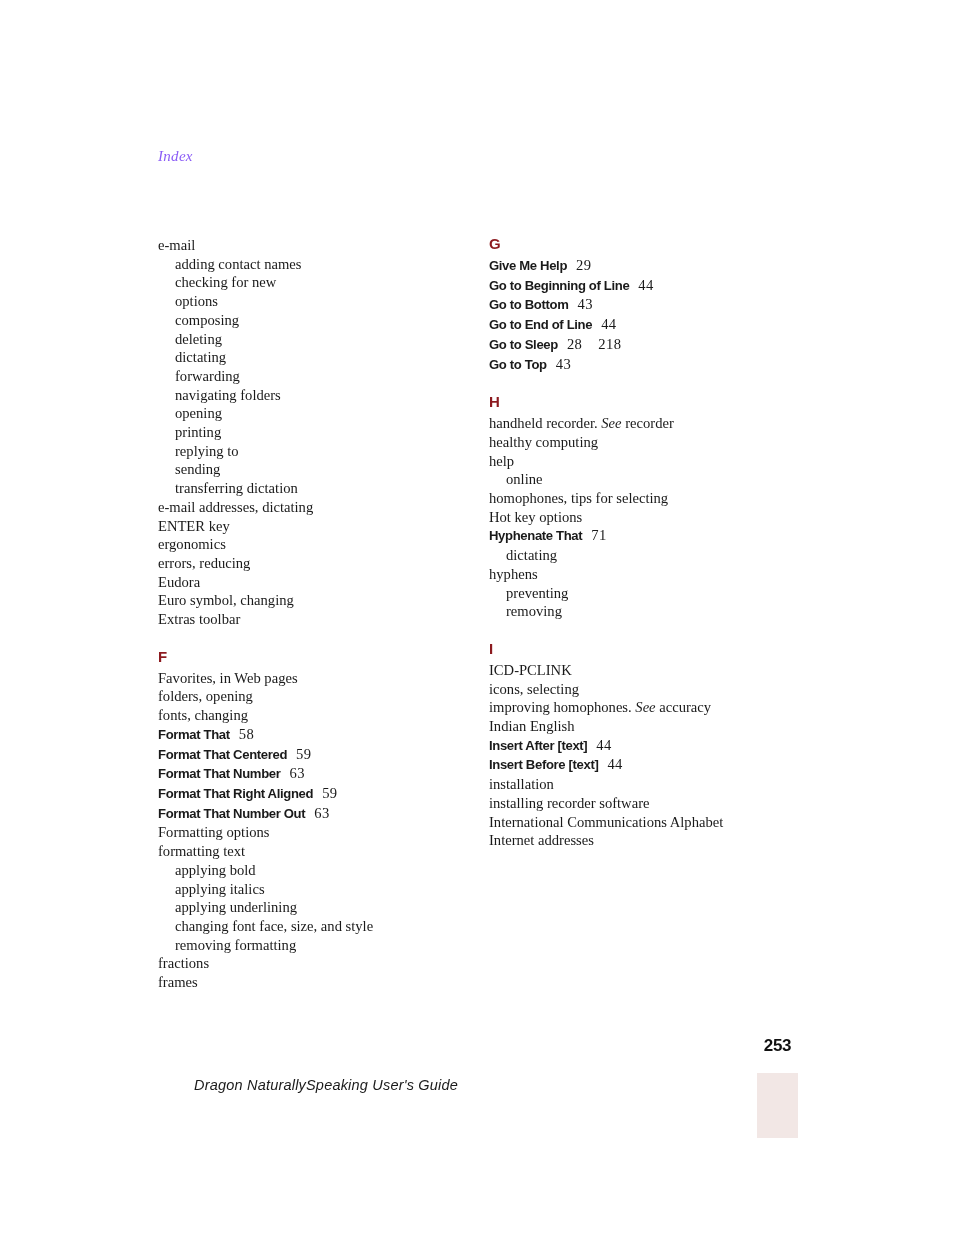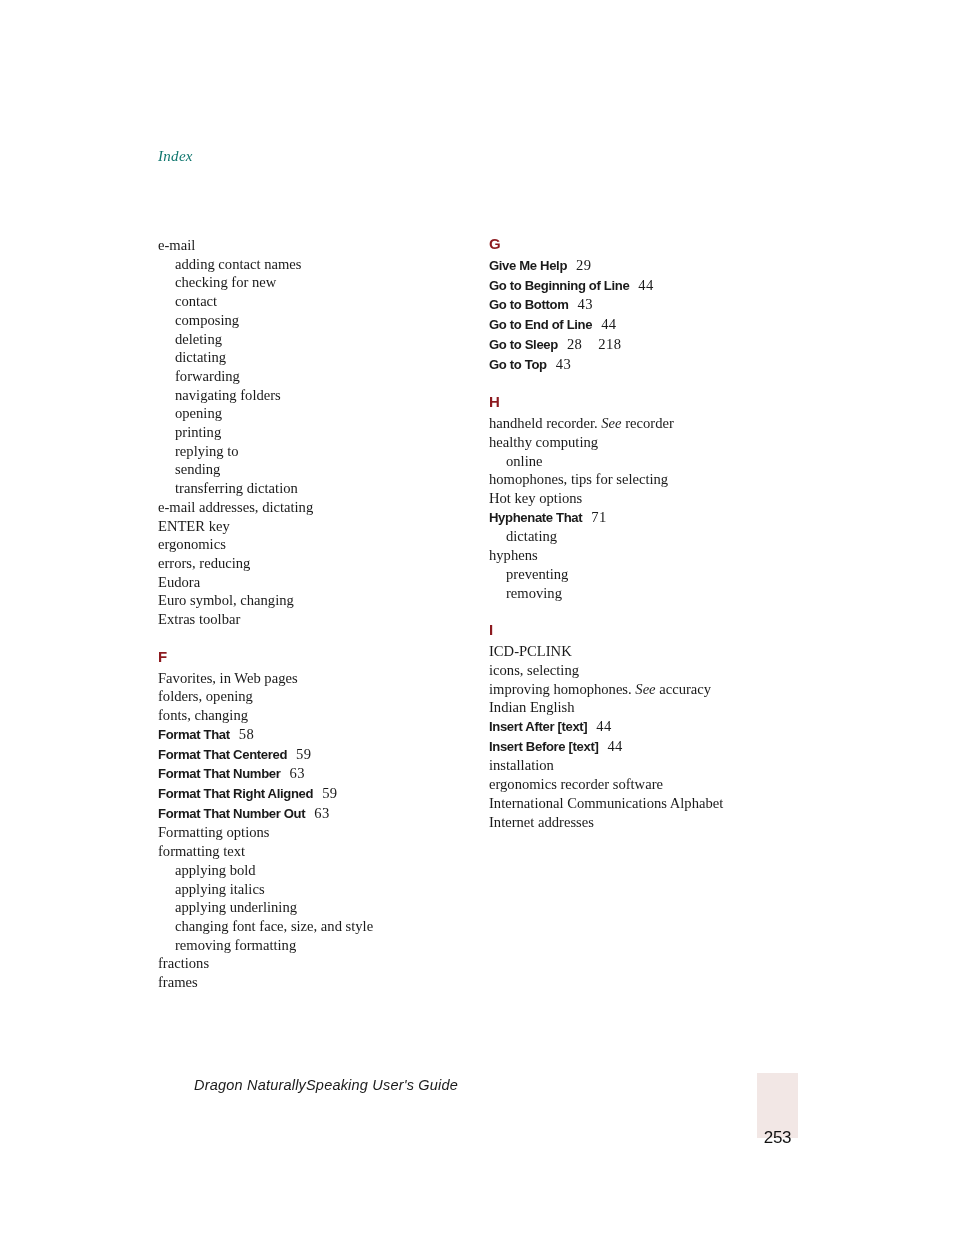--- a/index.html
+++ b/index.html
@@ -23,21 +23,21 @@
 
   
   .running-head {
     position: absolute;
     left: 158px;
     top: 148px;
     font-family: "Liberation Serif", serif;
     font-style: italic;
     font-size: 15px;
     letter-spacing: 0.3px;
-    color: #0f766e;
+    color: #8b5cf6;
   }
 
   
   .column {
     position: absolute;
     top: 236px;
     width: 330px;
   }
   .column.left  { left: 158px; }
   .column.right { left: 489px; }
@@ -114,43 +114,43 @@
     position: absolute;
     left: 757px;
     top: 1073px;
     width: 41px;
     height: 65px;
     background: #f2e7e5;
   }
   .folio-num {
     position: absolute;
     left: 757px;
-    top: 1128px;
+    top: 1036px;
     width: 41px;
     text-align: center;
     font-family: "Liberation Sans", sans-serif;
-    font-weight: normal;
+    font-weight: bold;
     font-size: 17px;
     color: #111111;
     letter-spacing: -0.3px;
   }
 </style>
 </head>
 <body>
 
 <div class="page">
 
   <div class="running-head">Index</div>
 
   <div class="column left">
       <div class="section">
         <div class="entry lvl1"><span class="term">e-mail</span></div>
         <div class="entry lvl2"><span class="term">adding contact names</span></div>
         <div class="entry lvl2"><span class="term">checking for new</span></div>
-        <div class="entry lvl2"><span class="term">contact</span></div>
+        <div class="entry lvl2"><span class="term">options</span></div>
         <div class="entry lvl2"><span class="term">composing</span></div>
         <div class="entry lvl2"><span class="term">deleting</span></div>
         <div class="entry lvl2"><span class="term">dictating</span></div>
         <div class="entry lvl2"><span class="term">forwarding</span></div>
         <div class="entry lvl2"><span class="term">navigating folders</span></div>
         <div class="entry lvl2"><span class="term">opening</span></div>
         <div class="entry lvl2"><span class="term">printing</span></div>
         <div class="entry lvl2"><span class="term">replying to</span></div>
         <div class="entry lvl2"><span class="term">sending</span></div>
         <div class="entry lvl2"><span class="term">transferring dictation</span></div>
@@ -191,39 +191,40 @@
         <div class="entry lvl1 cmd"><span class="term">Go to Beginning of Line</span><span class="pages"><span class="pg">44</span></span></div>
         <div class="entry lvl1 cmd"><span class="term">Go to Bottom</span><span class="pages"><span class="pg">43</span></span></div>
         <div class="entry lvl1 cmd"><span class="term">Go to End of Line</span><span class="pages"><span class="pg">44</span></span></div>
         <div class="entry lvl1 cmd"><span class="term">Go to Sleep</span><span class="pages"><span class="pg">28</span><span class="pg">218</span></span></div>
         <div class="entry lvl1 cmd"><span class="term">Go to Top</span><span class="pages"><span class="pg">43</span></span></div>
       </div>
       <div class="section">
         <div class="letter-head" style="color: rgb(140, 26, 31);">H</div>
         <div class="entry lvl1"><span class="term">handheld recorder. </span><span class="see">See</span><span> recorder</span></div>
         <div class="entry lvl1"><span class="term">healthy computing</span></div>
+        <div class="entry lvl1"><span class="term">help</span></div>
         <div class="entry lvl2"><span class="term">online</span></div>
         <div class="entry lvl1"><span class="term">homophones, tips for selecting</span></div>
         <div class="entry lvl1"><span class="term">Hot key options</span></div>
         <div class="entry lvl1 cmd"><span class="term">Hyphenate That</span><span class="pages"><span class="pg">71</span></span></div>
         <div class="entry lvl2"><span class="term">dictating</span></div>
         <div class="entry lvl1"><span class="term">hyphens</span></div>
         <div class="entry lvl2"><span class="term">preventing</span></div>
         <div class="entry lvl2"><span class="term">removing</span></div>
       </div>
       <div class="section">
         <div class="letter-head" style="color: rgb(140, 26, 31);">I</div>
         <div class="entry lvl1"><span class="term">ICD-PCLINK</span></div>
         <div class="entry lvl1"><span class="term">icons, selecting</span></div>
         <div class="entry lvl1"><span class="term">improving homophones. </span><span class="see">See</span><span> accuracy</span></div>
         <div class="entry lvl1"><span class="term">Indian English</span></div>
         <div class="entry lvl1 cmd"><span class="term">Insert After [text]</span><span class="pages"><span class="pg">44</span></span></div>
         <div class="entry lvl1 cmd"><span class="term">Insert Before [text]</span><span class="pages"><span class="pg">44</span></span></div>
         <div class="entry lvl1"><span class="term">installation</span></div>
-        <div class="entry lvl1"><span class="term">ergonomics recorder software</span></div>
+        <div class="entry lvl1"><span class="term">installing recorder software</span></div>
         <div class="entry lvl1"><span class="term">International Communications Alphabet</span></div>
         <div class="entry lvl1"><span class="term">Internet addresses</span></div>
       </div>
     </div>
 
   <div class="footer-title">Dragon NaturallySpeaking User's Guide</div>
 
   <div class="folio-box"></div>
   <div class="folio-num">253</div>
 

